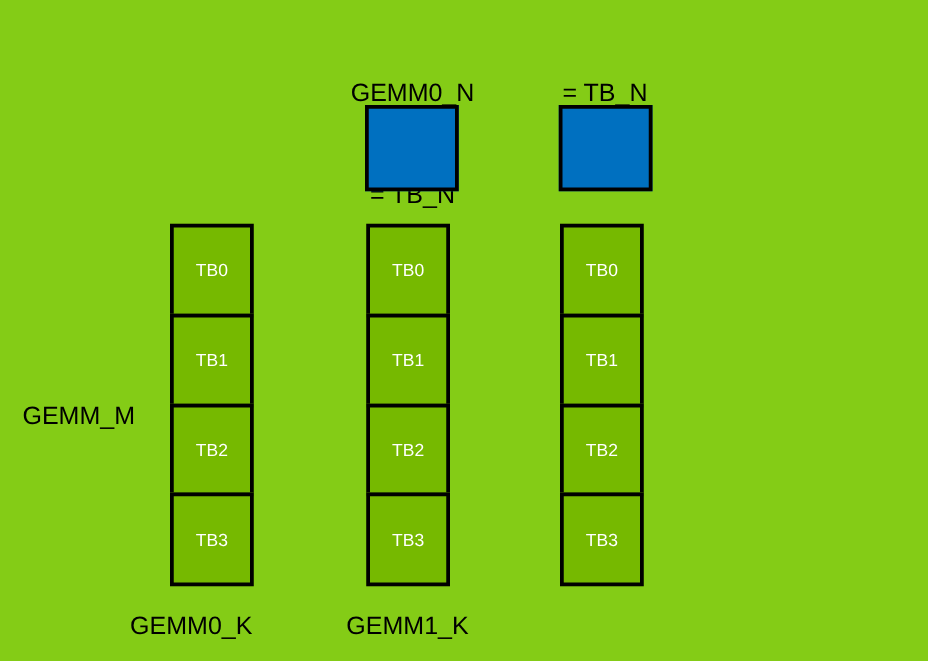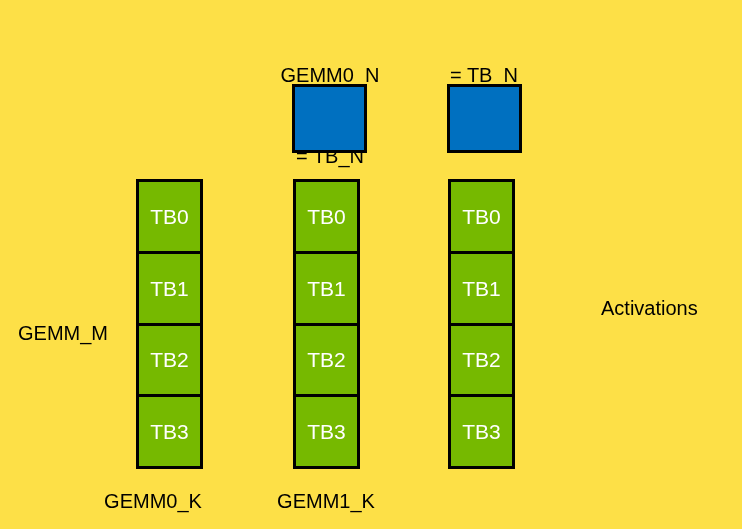--- a/index.html
+++ b/index.html
@@ -5,21 +5,21 @@
   html, body {
     margin: 0;
     padding: 0;
     background: #ffffff;
     font-family: "Liberation Sans", sans-serif;
   }
   .stage {
     position: relative;
     width: 742px;
     height: 529px;
-    background: #fde047;
+    background: #84cc16;
     overflow: hidden;
     color: #000000;
   }
   .label {
     position: absolute;
     font-size: 20px;
     line-height: 26px;
     color: #000000;
     white-space: pre;
   }
@@ -51,41 +51,40 @@
     box-sizing: border-box;
     border: 3px solid #000000;
     background: var(--green, #76B900);
     display: flex;
     align-items: center;
     justify-content: center;
   }
   .tb-block + .tb-block { margin-top: -3px; }
   .tb-block span {
     color: #ffffff;
-    font-size: 21px;
+    font-size: 14px;
     line-height: 1;
   }
 </style>
 </head>
 <body>
 
 <div class="stage">
 
   <div class="label centered top-label" style="left:240px;">
     <div>GEMM0_N</div>
     <div>= TB_N</div>
   </div>
   <div class="label centered top-label" style="left:394px;">
     <div>= TB_N</div>
   </div>
 
   <div class="weight-block" style="left:292px;"></div>
   <div class="weight-block" style="left:447px;"></div>
 
-  <div class="label" style="left:601px; top:295px;">Activations</div>
 
   <div class="label" style="left:18px; top:320px;">GEMM_M</div>
 
   <div class="activation-column" style="left:136px;">
     <div class="tb-block">
         <span>TB0</span>
       </div>
     <div class="tb-block">
         <span>TB1</span>
       </div>

